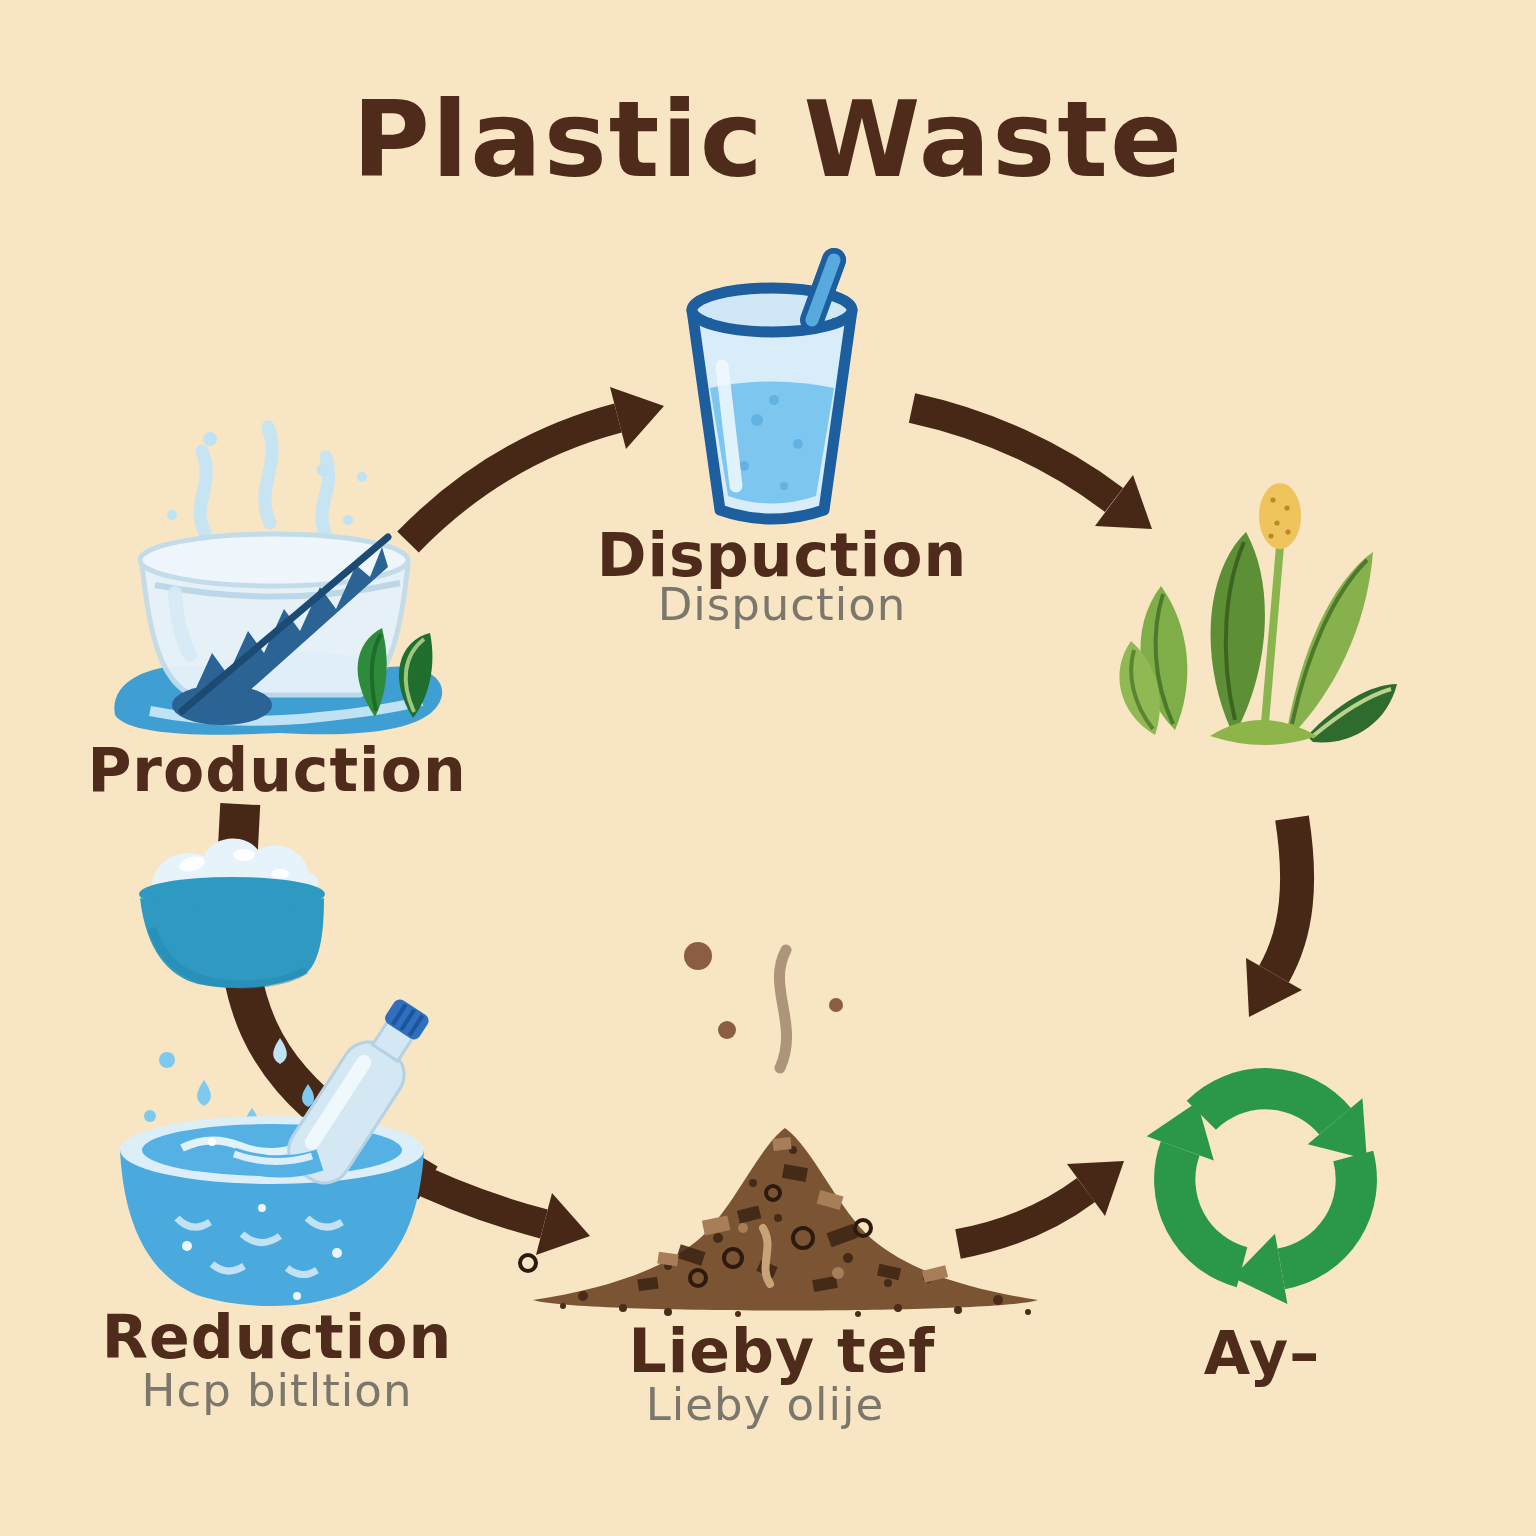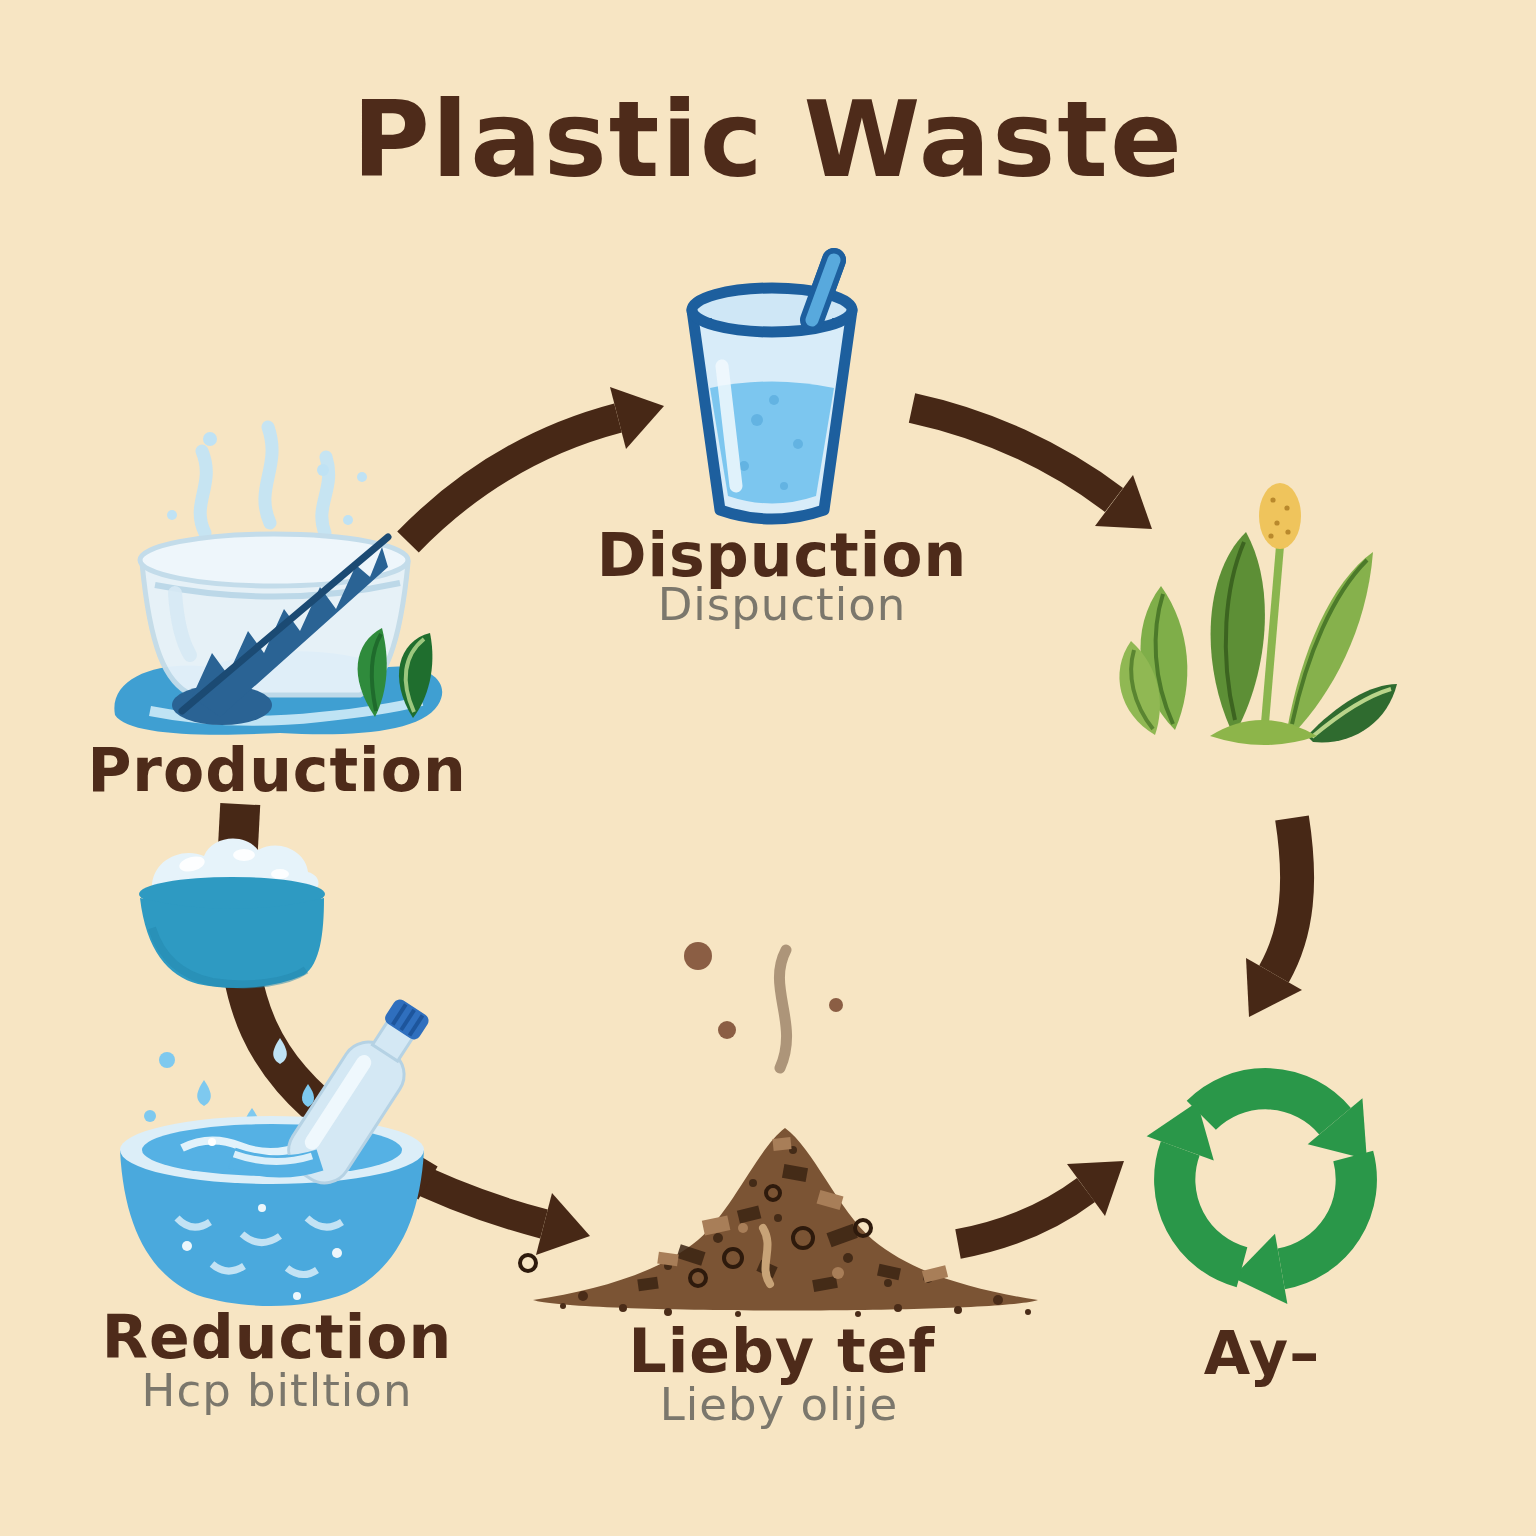--- a/index.html
+++ b/index.html
@@ -287,17 +287,17 @@
   <div class="node-label" style="left:77px;top:735px;width:400px">Production</div>
 
   <div class="node-label" style="left:482px;top:520px;width:600px">Dispuction</div>
   <div class="node-sublabel" style="left:482px;top:578px;width:600px">Dispuction</div>
 
 
   <div class="node-label" style="left:77px;top:1302px;width:400px">Reduction</div>
   <div class="node-sublabel" style="left:77px;top:1364px;width:400px">Hcp bitltion</div>
 
   <div class="node-label" style="left:482px;top:1316px;width:600px">Lieby tef</div>
-  <div class="node-sublabel" style="left:479px;top:1378px;width:600px">Lieby olije</div>
+  <div class="node-sublabel" style="left:465px;top:1378px;width:600px">Lieby olije</div>
 
   <div class="node-label" style="left:1012px;top:1318px;width:500px">Ay–</div>
 
 </div>
 
 </body></html>

